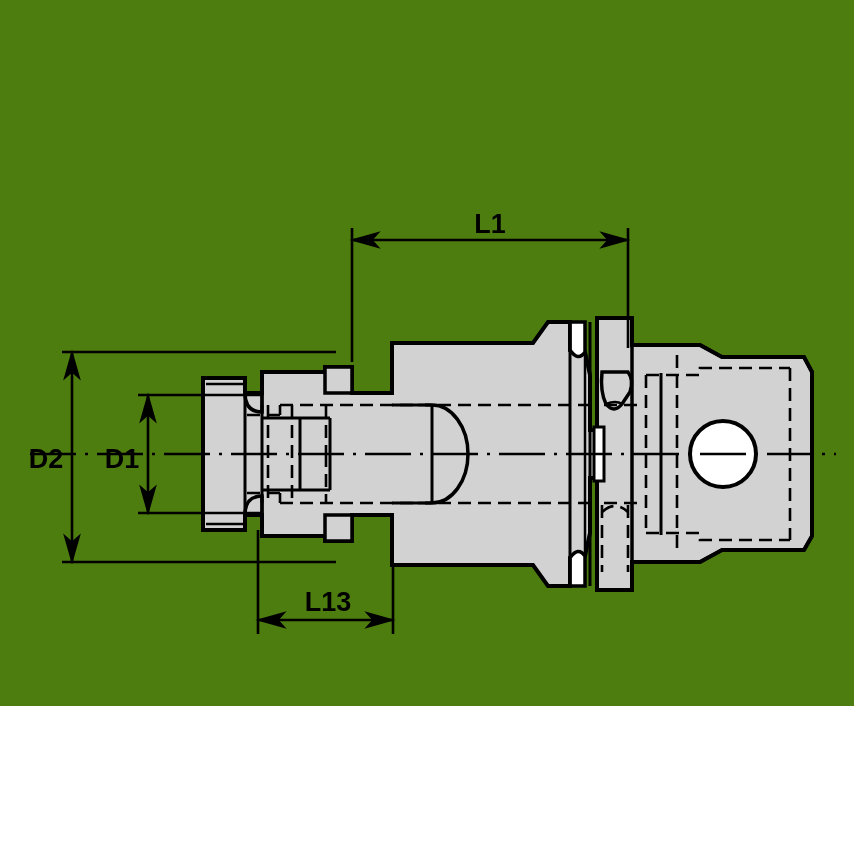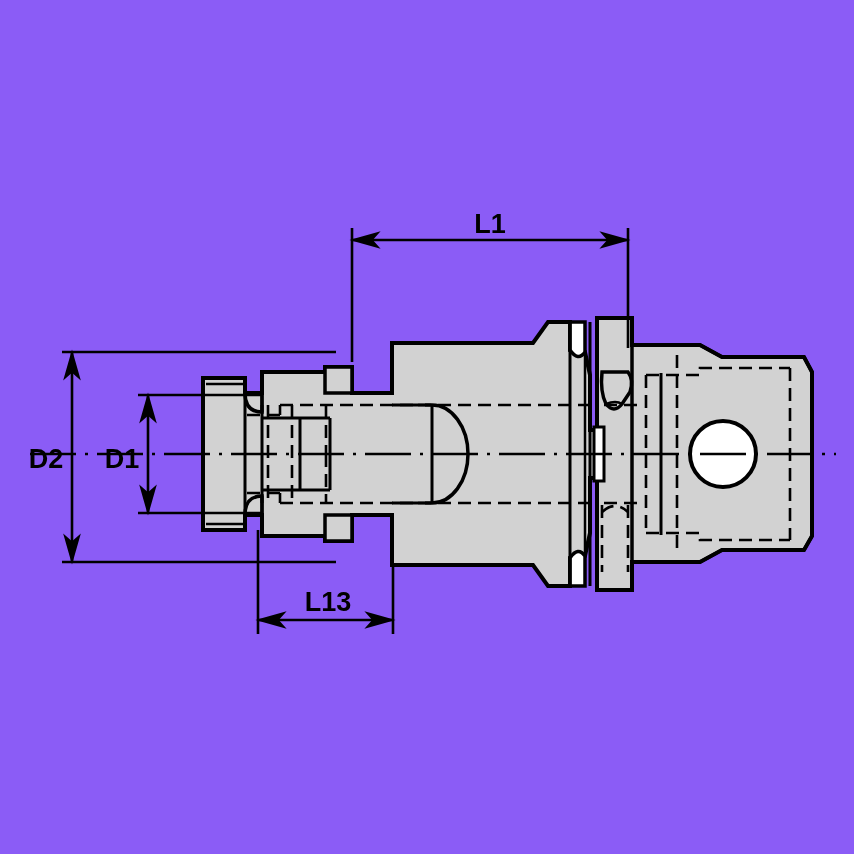--- a/index.html
+++ b/index.html
@@ -7,22 +7,22 @@
     margin: 0;
     padding: 0;
     background: #ffffff;
   }
   body {
     font-family: "Liberation Sans", sans-serif;
   }
   #canvas {
     position: relative;
     width: 854px;
-    height: 854px;
-    background: #8b5cf6;
+    height: 706px;
+    background: #4d7c0f;
     overflow: hidden;
   }
   #drawing {
     position: absolute;
     left: 0;
     top: 0;
     width: 854px;
     height: 854px;
   }
   .dim-label {

